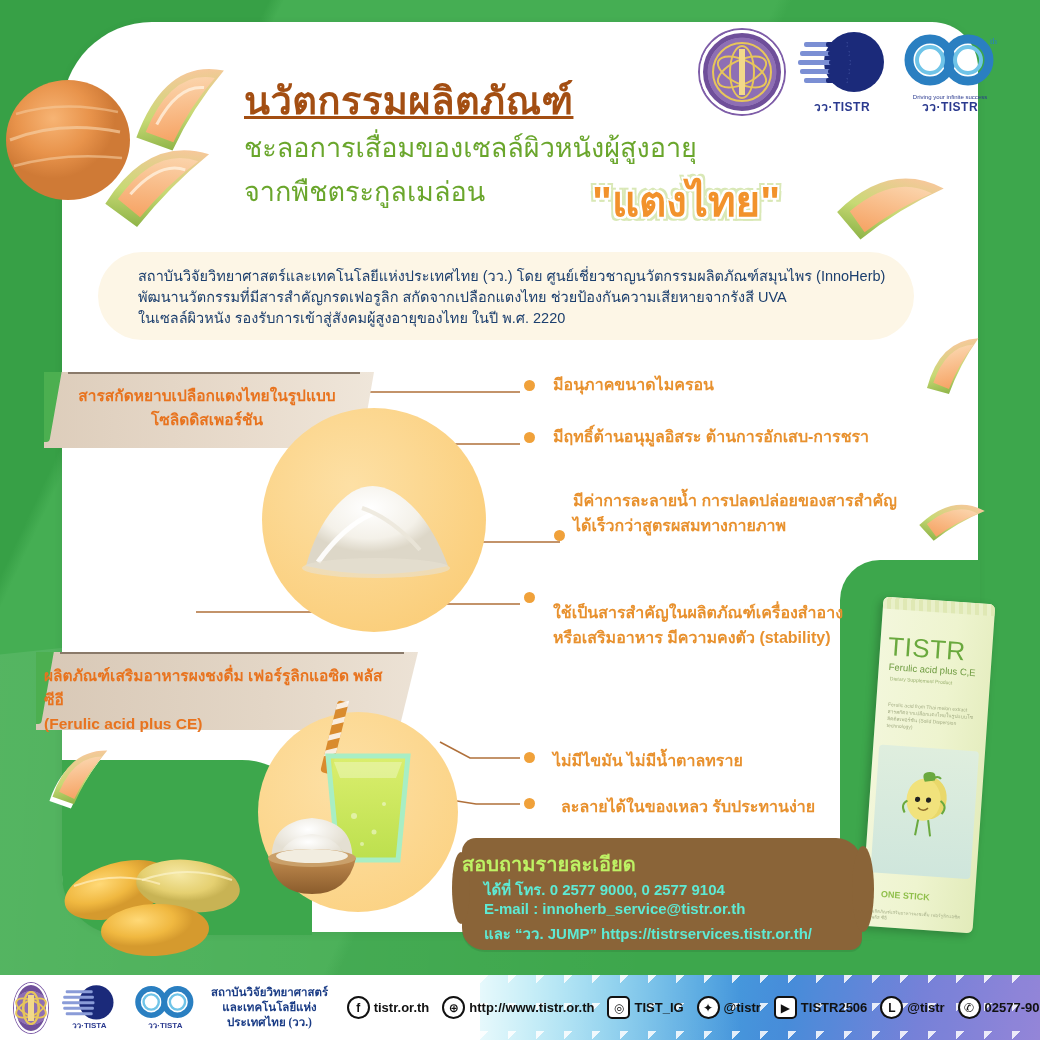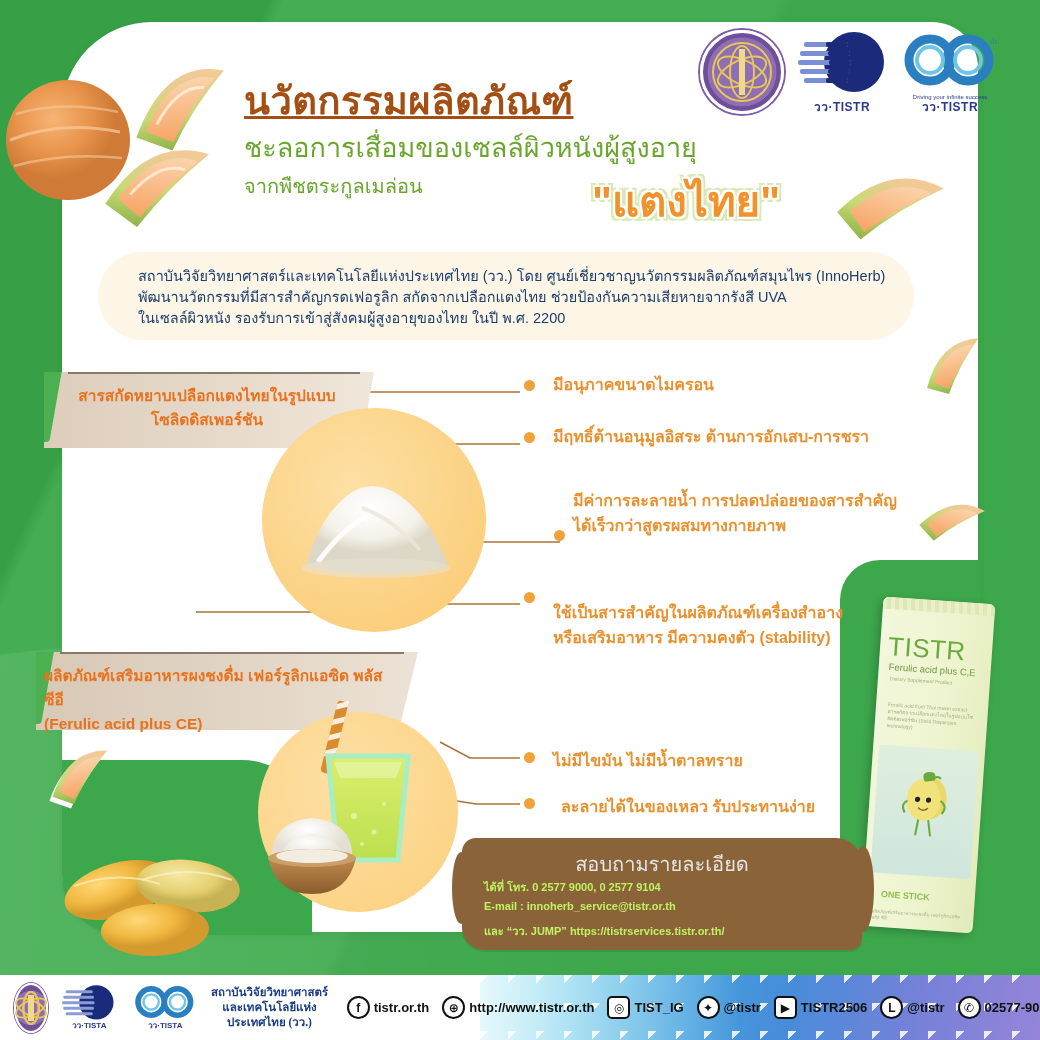--- a/index.html
+++ b/index.html
@@ -21,21 +21,21 @@
   .card{position:absolute;left:62px;top:22px;width:916px;height:910px;background:#ffffff;
         border-radius:90px 46px 120px 60px;box-shadow:0 2px 10px rgba(0,0,0,.07);}
   .card-notch{position:absolute;left:62px;top:760px;width:250px;height:175px;background:#3da74c;
         border-radius:0 70px 0 60px;}
   .card-notch2{position:absolute;left:840px;top:560px;width:140px;height:380px;background:#3da74c;
         border-radius:40px 0 60px 0;}
 
   
   .h-title{position:absolute;left:244px;top:70px;font-size:38px;font-weight:bold;color:#a34e12;letter-spacing:.5px;text-decoration:underline;}
   .h-sub1{position:absolute;left:244px;top:126px;font-size:27px;color:#6aa62c;}
-  .h-sub2{position:absolute;left:244px;top:170px;font-size:20px;color:#6aa62c;font-family:Liberation Mono, monospace;}
+  .h-sub2{position:absolute;left:244px;top:170px;font-size:27px;color:#6aa62c;font-family:Liberation Mono, monospace;}
   .h-hl{position:absolute;left:592px;top:168px;font-size:42px;font-weight:bold;color:#f2922c;
         text-shadow:
            -2px -2px 0 #ffffff, 2px -2px 0 #ffffff, -2px 2px 0 #ffffff, 2px 2px 0 #ffffff,
            -4px -4px 0 #d9e8b6, 4px -4px 0 #d9e8b6, -4px 4px 0 #d9e8b6, 4px 4px 0 #d9e8b6;}
 
   
   .logo-row{position:absolute;left:700px;top:30px;display:flex;align-items:flex-start;gap:12px;}
   .logo-seal{width:78px;height:78px;border-radius:50%;
      background:radial-gradient(circle at 50% 50%,#8e6fb4 0 62%,#6f4f9a 63% 100%);
      border:3px solid #ffffff;position:relative;box-shadow:0 0 0 2px #7e5da8;}
@@ -107,23 +107,23 @@
   .sachet .foot{position:absolute;left:10px;top:312px;width:90px;font-size:4.5px;color:#a9b28b;line-height:6px;}
 
   
   .contact{position:absolute;left:462px;top:838px;width:400px;height:112px;background:#8a6438;
      border-radius:14px 26px 12px 22px;
      box-shadow:0 2px 0 rgba(0,0,0,.08);}
   .contact::before{content:"";position:absolute;left:-10px;top:14px;width:18px;height:72px;
      background:#8a6438;border-radius:50%;}
   .contact::after{content:"";position:absolute;right:-12px;top:8px;width:22px;height:86px;
      background:#8a6438;border-radius:50%;}
-  .contact .c-title{position:absolute;left:0;top:10px;width:100%;text-align:center;
-     color:#e5e5e5;font-size:20px;font-weight:normal;}
-  .contact .c-line{position:absolute;left:22px;color:#bef264;font-size:11px;font-weight:bold;}
+  .contact .c-title{position:absolute;left:0;top:10px;width:100%;
+     color:#bef264;font-size:20px;font-weight:bold;}
+  .contact .c-line{position:absolute;left:22px;color:#5eead4;font-size:15px;font-weight:bold;}
 
   
   .footer{position:absolute;left:0;top:975px;width:1040px;height:65px;background:#ffffff;overflow:hidden;}
   .footer .deco{position:absolute;right:0;top:0;width:560px;height:65px;
      background:
        linear-gradient(135deg,rgba(255,255,255,.85) 0 6px,transparent 6px) 0 0/28px 28px,
        linear-gradient(100deg,#3fd0e8 0%,#3aa8e0 28%,#3e86d8 55%,#6f7bd6 78%,#8f7fd6 100%);
      opacity:.95;}
   .footer .fade{position:absolute;right:300px;top:0;width:300px;height:65px;
      background:linear-gradient(90deg,#ffffff 0%,rgba(255,255,255,0) 100%);}
@@ -268,21 +268,21 @@
       </svg>
       <div class="logo-tag">Driving your infinite success</div>
       <div class="logo-cap">วว·TISTR</div>
     </div>
   </div>
 
   <div class="intro">
     <p>
       <span>สถาบันวิจัยวิทยาศาสตร์และเทคโนโลยีแห่งประเทศไทย (วว.) โดย ศูนย์เชี่ยวชาญนวัตกรรมผลิตภัณฑ์สมุนไพร (InnoHerb)</span><br>
       <span>พัฒนานวัตกรรมที่มีสารสำคัญกรดเฟอรูลิก สกัดจากเปลือกแตงไทย ช่วยป้องกันความเสียหายจากรังสี  UVA</span><br>
-      <span>ในเซลล์ผิวหนัง  รองรับการเข้าสู่สังคมผู้สูงอายุของไทย ในปี พ.ศ. 2200</span>
+      <span>ในเซลล์ผิวหนัง  รองรับการเข้าสู่สังคมผู้สูงอายุของไทย ในปี พ.ศ. 2220</span>
     </p>
   </div>
 
   <svg class="lines">
     <g stroke="#b0703a" stroke-width="1.6" fill="none">
       <path d="M170 398 L 332 398 L 352 392 L 520 392"></path>
       <path d="M196 436 L 296 436 L 330 444 L 520 444"></path>
       <path d="M300 534 L 420 534 L 448 542 L 560 542"></path>
       <path d="M196 612 L 382 612 L 410 604 L 520 604"></path>
       <path d="M440 742 L 470 758 L 520 758"></path>

